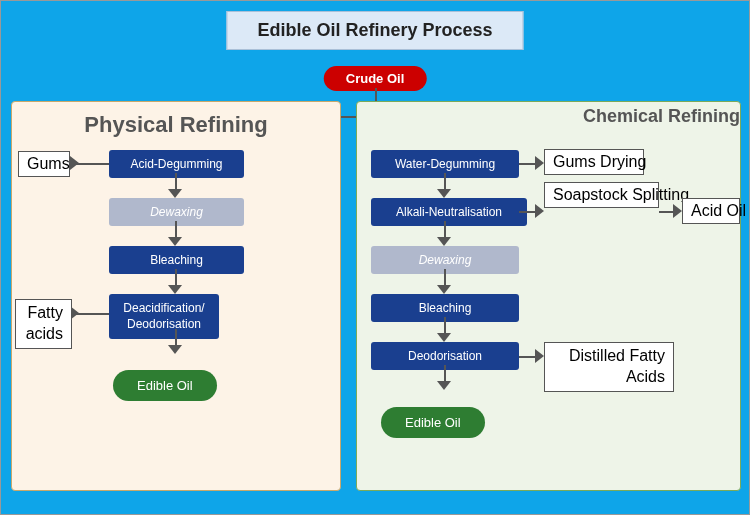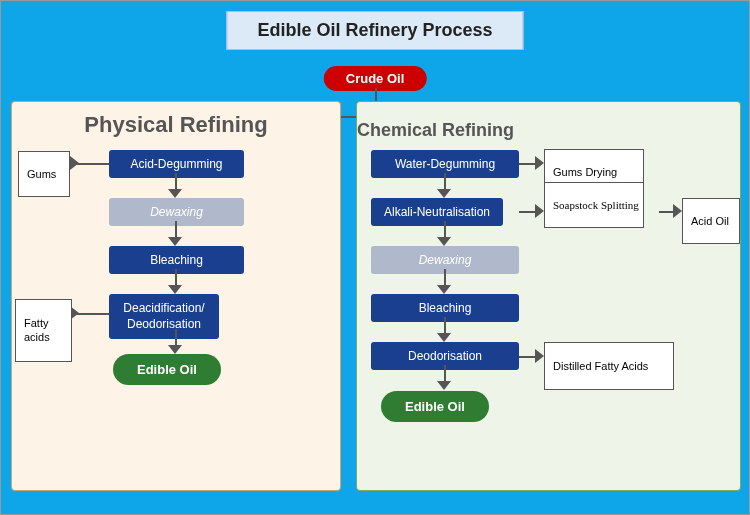--- a/index.html
+++ b/index.html
@@ -73,56 +73,57 @@
       width: 385px;
       height: 390px;
       background: #eef4e8;
       border: 1.5px solid #7aaa5a;
       border-radius: 4px;
     }
     .chemical-label {
       font-size: 18px;
       font-weight: bold;
       color: #555;
-      text-align: left;
-      padding-top: 18px;
+      text-align: right;
+      padding-top: 4px;
     }
     
     .proc-box {
       background: #1a3f8f;
       color: #fff;
       font-size: 12px;
       font-weight: normal;
       text-align: center;
       padding: 7px 10px;
       border-radius: 3px;
       position: absolute;
       white-space: nowrap;
     }
     
     .side-box {
       background: #fff;
       border: 1.5px solid #555;
-      font-size: 11px;
-      text-align: left;
-      padding: 16px 8px;
+      font-size: 16px;
+      text-align: right;
+      padding: 3px 8px;
       position: absolute;
       white-space: nowrap;
     }
     
     .edible-oil {
       background: #2e7d32;
       color: #fff;
       border-radius: 22px;
       padding: 8px 24px;
       font-size: 13px;
-      font-weight: bold;
+      font-weight: normal;
       text-align: left;
       position: absolute;
       white-space: nowrap;
+      margin-top: 16px;
     }
     
     .arrow-down {
       position: absolute;
       width: 0;
       height: 0;
       border-left: 7px solid transparent;
       border-right: 7px solid transparent;
       border-top: 9px solid #555;
     }
@@ -228,25 +229,25 @@
 
   <div class="hline" style="left:518px; top:162px; width:20px;"></div>
   <div class="arrow-right" style="left:534px; top:155px;"></div>
   <div class="side-box" style="left:543px; top:148px; width:100px;">
     <span>Gums Drying</span>
   </div>
 
   <div class="vline" style="left:443px; top:172px; height:18px;"></div>
   <div class="arrow-down" style="left:436px; top:188px;"></div>
 
-  <div class="proc-box" style="left:370px; top:197px; width:132px;">Alkali-Neutralisation</div>
+  <div class="proc-box" style="left:370px; top:197px; width:156px;">Alkali-Neutralisation</div>
 
   <div class="hline" style="left:518px; top:210px; width:20px;"></div>
   <div class="arrow-right" style="left:534px; top:203px;"></div>
-  <div class="side-box" style="left:543px; top:181px; width:100px;font-family:Liberation Serif, serif;">
+  <div class="side-box" style="left:543px; top:181px; width:115px;">
     <span>Soapstock Splitting</span>
   </div>
 
   <div class="hline" style="left:658px; top:210px; width:18px;"></div>
   <div class="arrow-right" style="left:672px; top:203px;"></div>
   <div class="side-box" style="left:681px; top:197px; width:58px;">
     <span>Acid Oil</span>
   </div>
 
   <div class="vline" style="left:443px; top:220px; height:18px;"></div>

